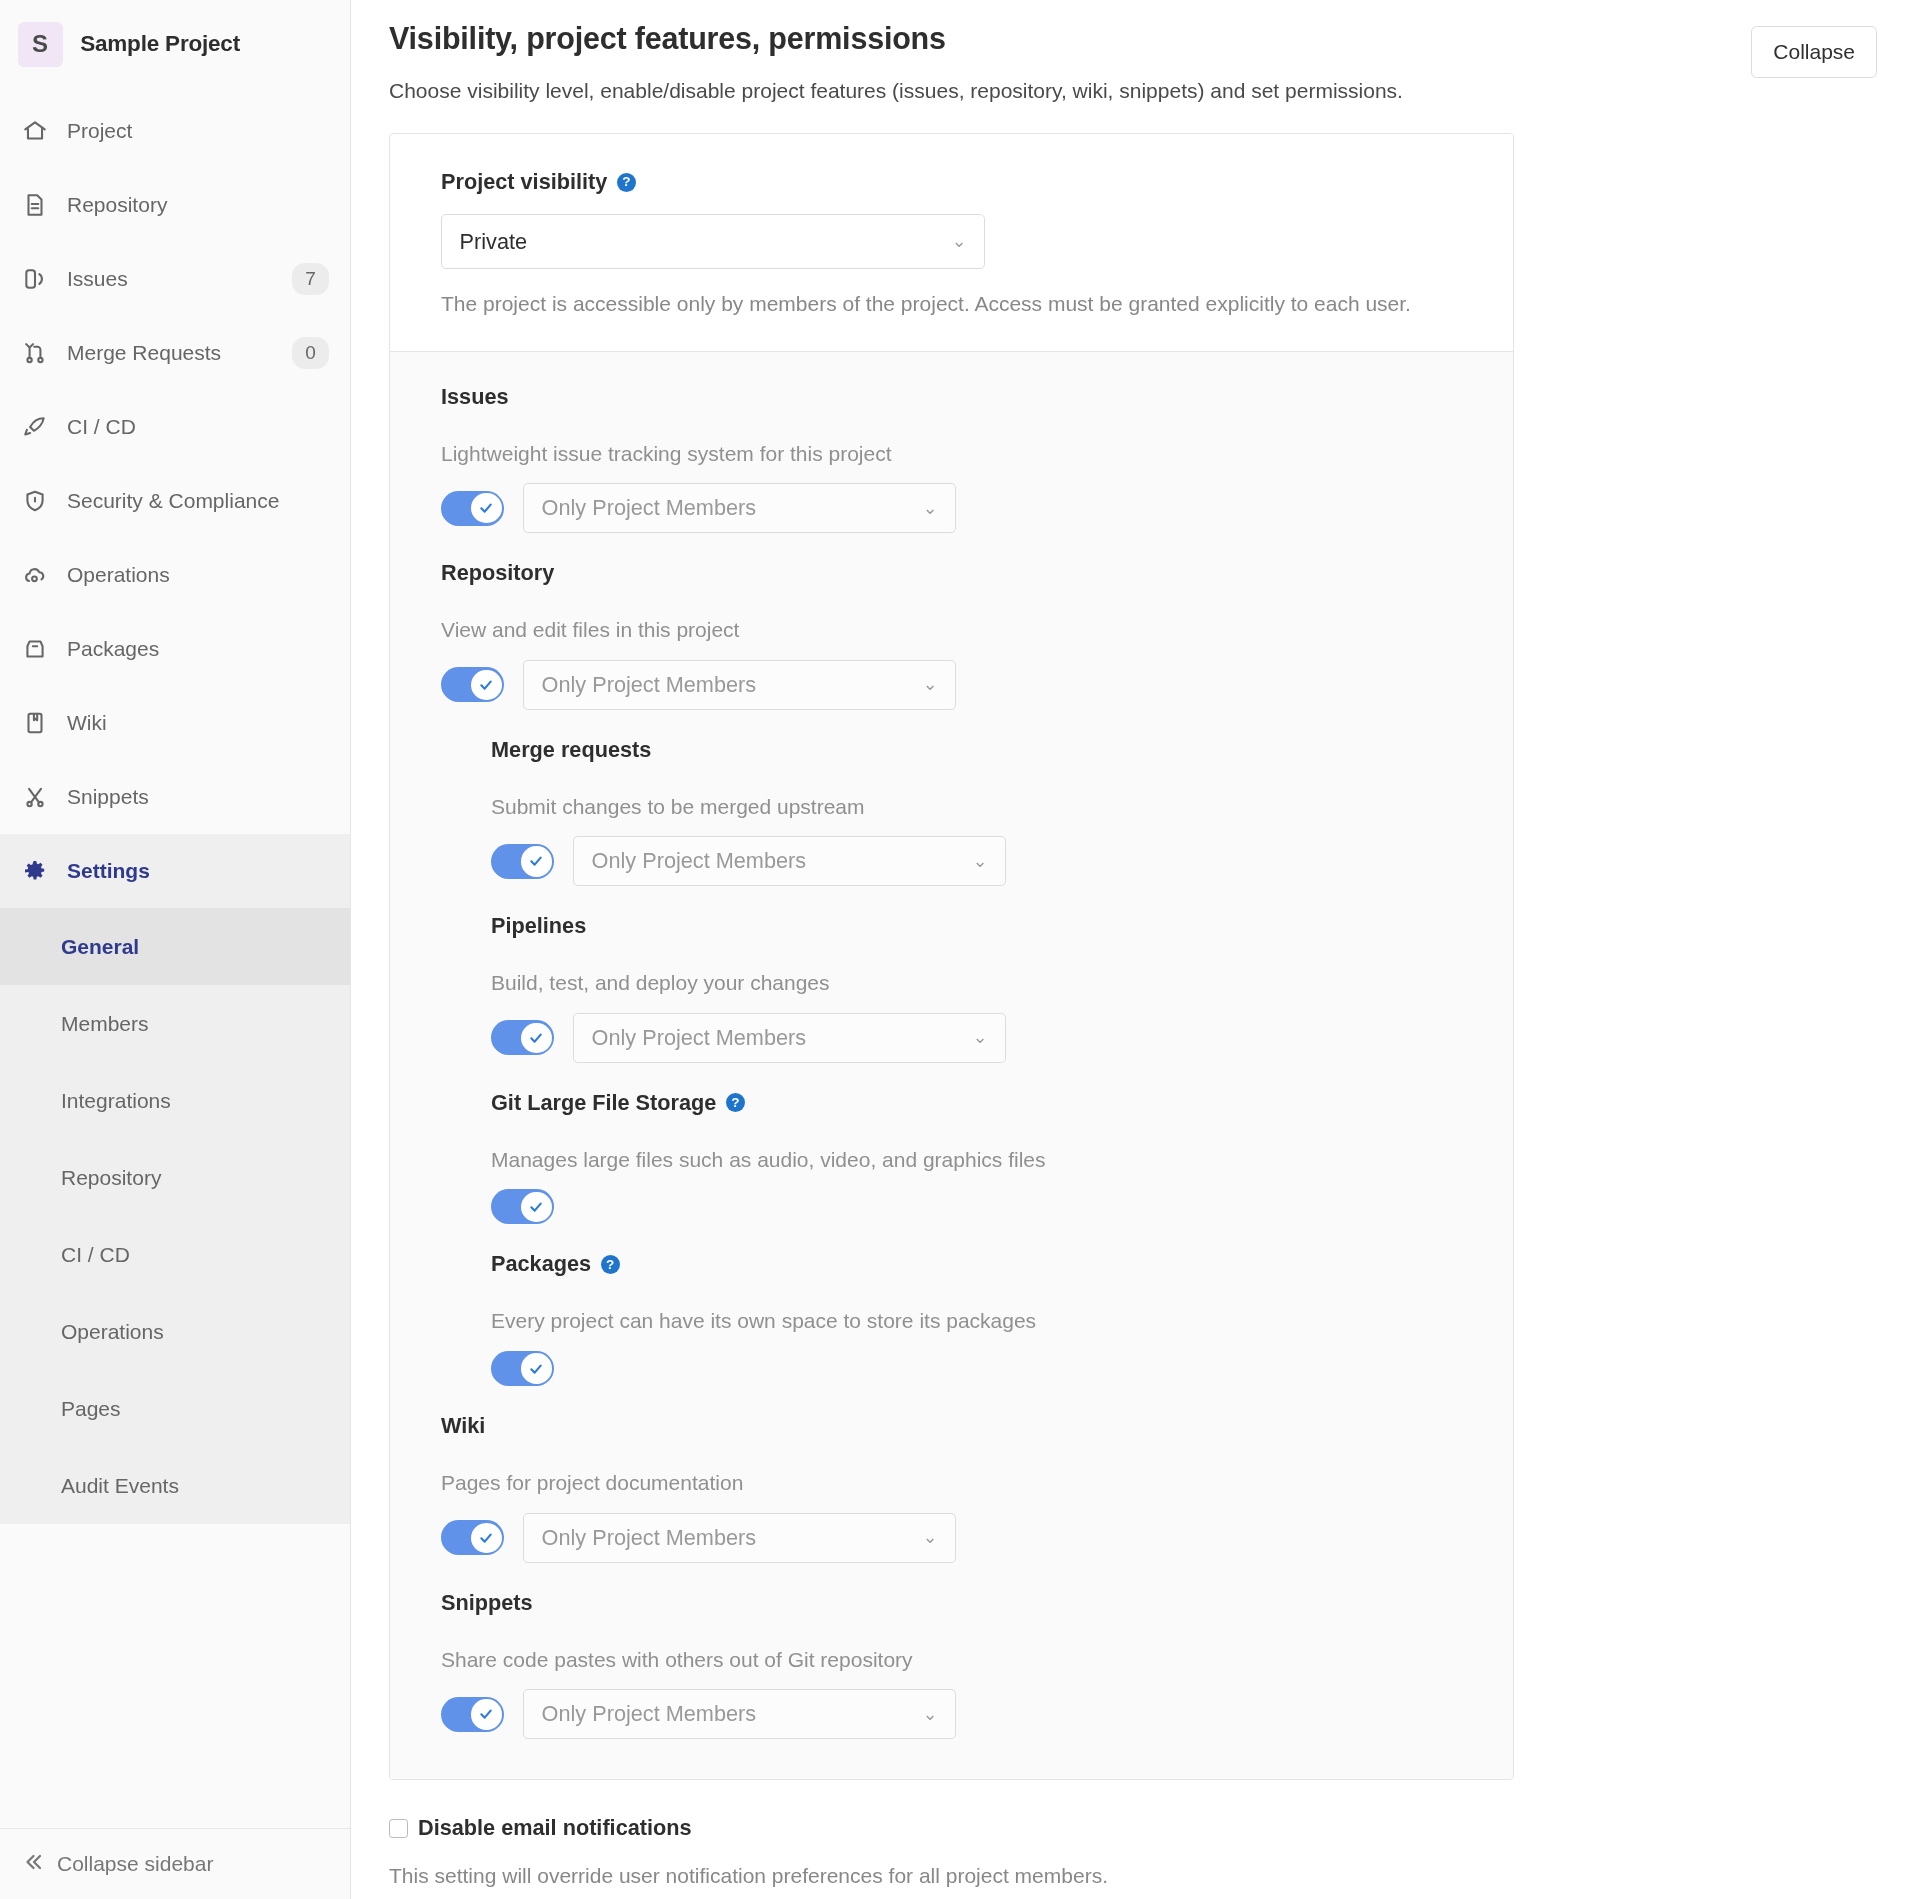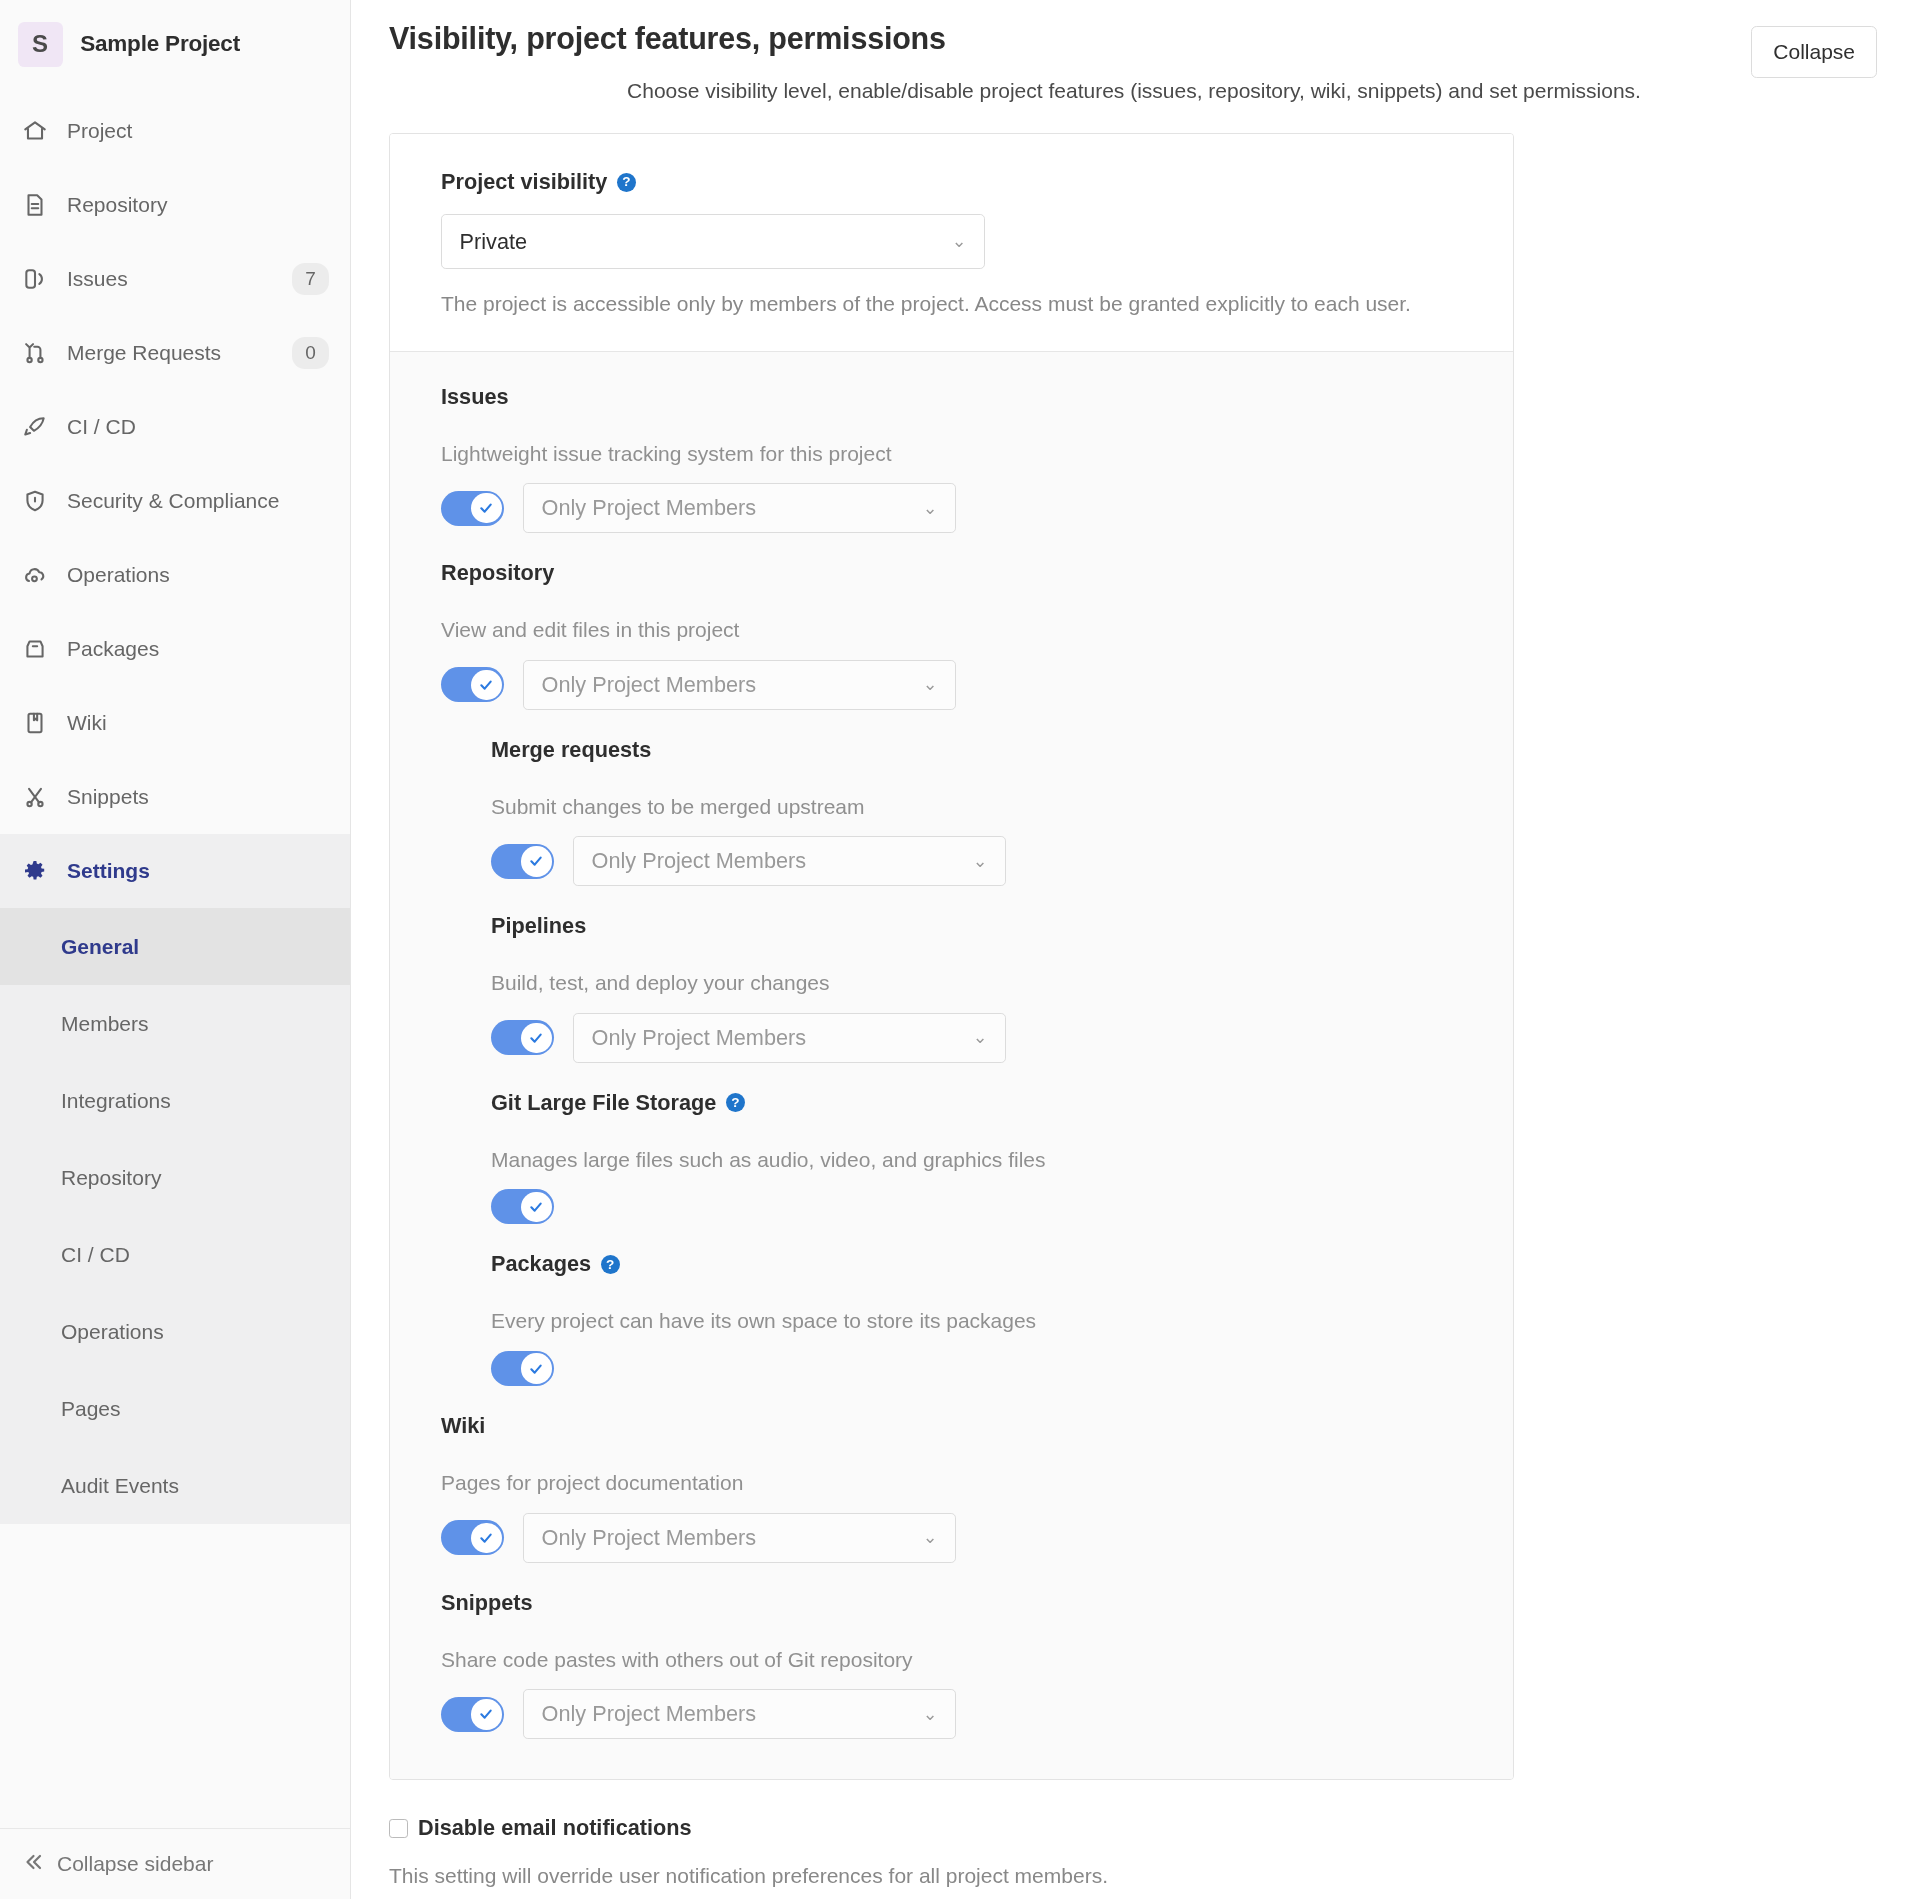--- a/index.html
+++ b/index.html
@@ -70,21 +70,21 @@
   .main { flex: 1; position: relative; padding: 0 0 0 0; }
   .main-inner { padding: 21px 48px 0 38px; }
   .collapse-btn {
     position: absolute; top: 26px; right: 50px;
     border: 0.8px solid #dcdcdc; background: #fff;
     border-radius: 5.6px; padding: 13px 21px;
     font-size: 21px; color: #303030; cursor: pointer;
     font-family: "Liberation Sans", sans-serif;
   }
   .page-title { font-size: 30.5px; font-weight: 700; color: #2e2e2e; letter-spacing: -0.2px; }
-  .page-sub { margin-top: 22.5px; font-size: 21px; color: #4a4a4a; text-align: center; }
+  .page-sub { margin-top: 22.5px; font-size: 21px; color: #4a4a4a; }
 
   .card {
     margin-top: 30.5px; margin-right: 1.6px;
     border: 0.8px solid #e3e3e3; border-radius: 4px;
     overflow: hidden; width: 1125px;
   }
   .card-vis { background: #fff; padding: 35px 0 35px 51px; border-bottom: 0.8px solid #e6e6e6; }
   .card-feat { background: #fafafa; padding: 32px 0 40px 51px; }
 
   .fld-label { font-size: 21.7px; font-weight: 700; color: #2e2e2e; display: flex; align-items: center; gap: 9.6px; }

